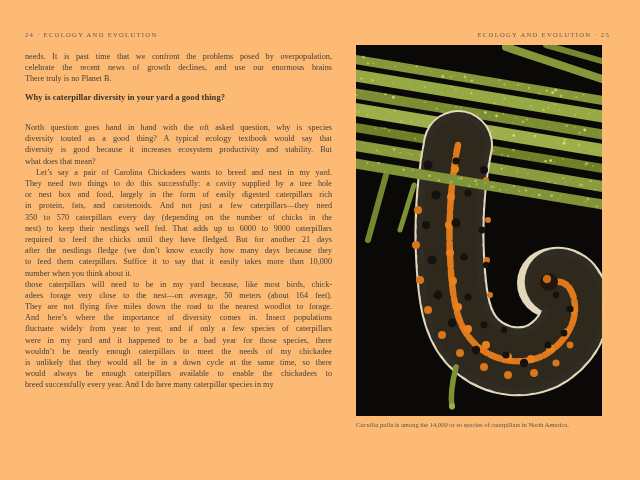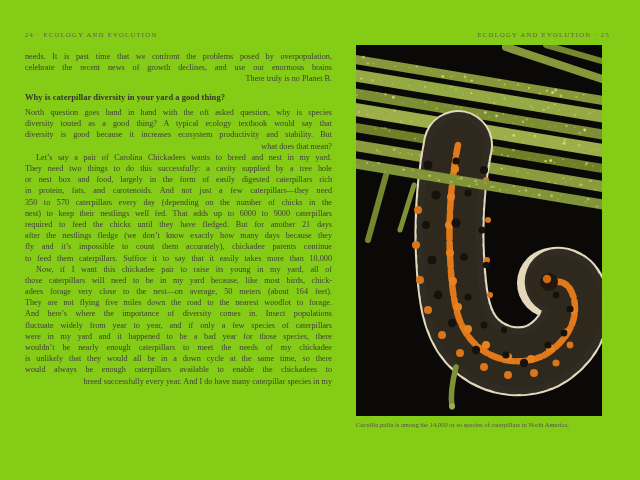--- a/index.html
+++ b/index.html
@@ -1,30 +1,30 @@
 <!DOCTYPE html>
 <html><head>
 <meta charset="utf-8">
 <style>
   html,body{margin:0;padding:0;}
   body{width:640px;height:480px;background:#e9e9e7;font-family:"Liberation Serif",serif;}
-  #spread{position:relative;width:640px;height:480px;background:#84cc16;overflow:hidden;}
+  #spread{position:relative;width:640px;height:480px;background:#fdba74;overflow:hidden;}
 
   .running-head{position:absolute;top:31px;font-size:6.6px;letter-spacing:1.3px;color:#5e5c55;
     font-family:"Liberation Serif",serif;white-space:nowrap;}
   #running-head-left{left:25px;}
   #running-head-right{right:30px;}
 
   #left-page-content{position:absolute;left:25px;top:51px;width:307px;color:#403e38;}
   .para{font-size:8.2px;line-height:11.2px;}
-  .line{white-space:nowrap;text-align:right;}
+  .line{white-space:nowrap;}
   .line.just{text-align:justify;text-align-last:justify;white-space:normal;
     word-spacing:-0.2px;height:11.2px;overflow:hidden;}
   .line.indent{text-indent:11px;}
-  .heading{font-size:8.6px;font-weight:bold;color:#38362e;margin-top:7.5px;margin-bottom:4px;
+  .heading{font-size:8.6px;font-weight:bold;color:#38362e;margin-top:7.5px;margin-bottom:19px;
     line-height:11px;}
 
   #figure{position:absolute;left:356px;top:45px;width:246px;height:371px;}
   #figure svg{display:block;}
   #figure-caption{position:absolute;left:356px;top:421px;width:252px;font-size:6.5px;
     line-height:8.5px;color:#56544d;}
   .caption-species{font-style:italic;}
 </style>
 </head>
 <body>
@@ -50,25 +50,24 @@
       </div>
       <div class="para">
         <div class="line just indent">Let’s say a pair of Carolina Chickadees wants to breed and nest in my yard.</div>
         <div class="line just">They need two things to do this successfully: a cavity supplied by a tree hole</div>
         <div class="line just">or nest box and food, largely in the form of easily digested caterpillars rich</div>
         <div class="line just">in protein, fats, and carotenoids. And not just a few caterpillars—they need</div>
         <div class="line just">350 to 570 caterpillars every day (depending on the number of chicks in the</div>
         <div class="line just">nest) to keep their nestlings well fed. That adds up to 6000 to 9000 caterpillars</div>
         <div class="line just">required to feed the chicks until they have fledged. But for another 21 days</div>
         <div class="line just">after the nestlings fledge (we don’t know exactly how many days because they</div>
-        <div class="line just">fly and it’s impossible to count them accurately), chickadee parents continue</div>
         <div class="line just">to feed them caterpillars. Suffice it to say that it easily takes more than 10,000</div>
+        <div class="line">number when you think about it.</div>
       </div>
       <div class="para">
-        <div class="line just indent">Now, if I want this chickadee pair to raise its young in my yard, all of</div>
         <div class="line just">those caterpillars will need to be in my yard because, like most birds, chick-</div>
         <div class="line just">adees forage very close to the nest—on average, 50 meters (about 164 feet).</div>
         <div class="line just">They are not flying five miles down the road to the nearest woodlot to forage.</div>
         <div class="line just">And here’s where the importance of diversity comes in. Insect populations</div>
         <div class="line just">fluctuate widely from year to year, and if only a few species of caterpillars</div>
         <div class="line just">were in my yard and it happened to be a bad year for those species, there</div>
         <div class="line just">wouldn’t be nearly enough caterpillars to meet the needs of my chickadee</div>
         <div class="line just">is unlikely that they would all be in a down cycle at the same time, so there</div>
         <div class="line just">would always be enough caterpillars available to enable the chickadees to</div>
         <div class="line">breed successfully every year. And I do have many caterpillar species in my</div>

